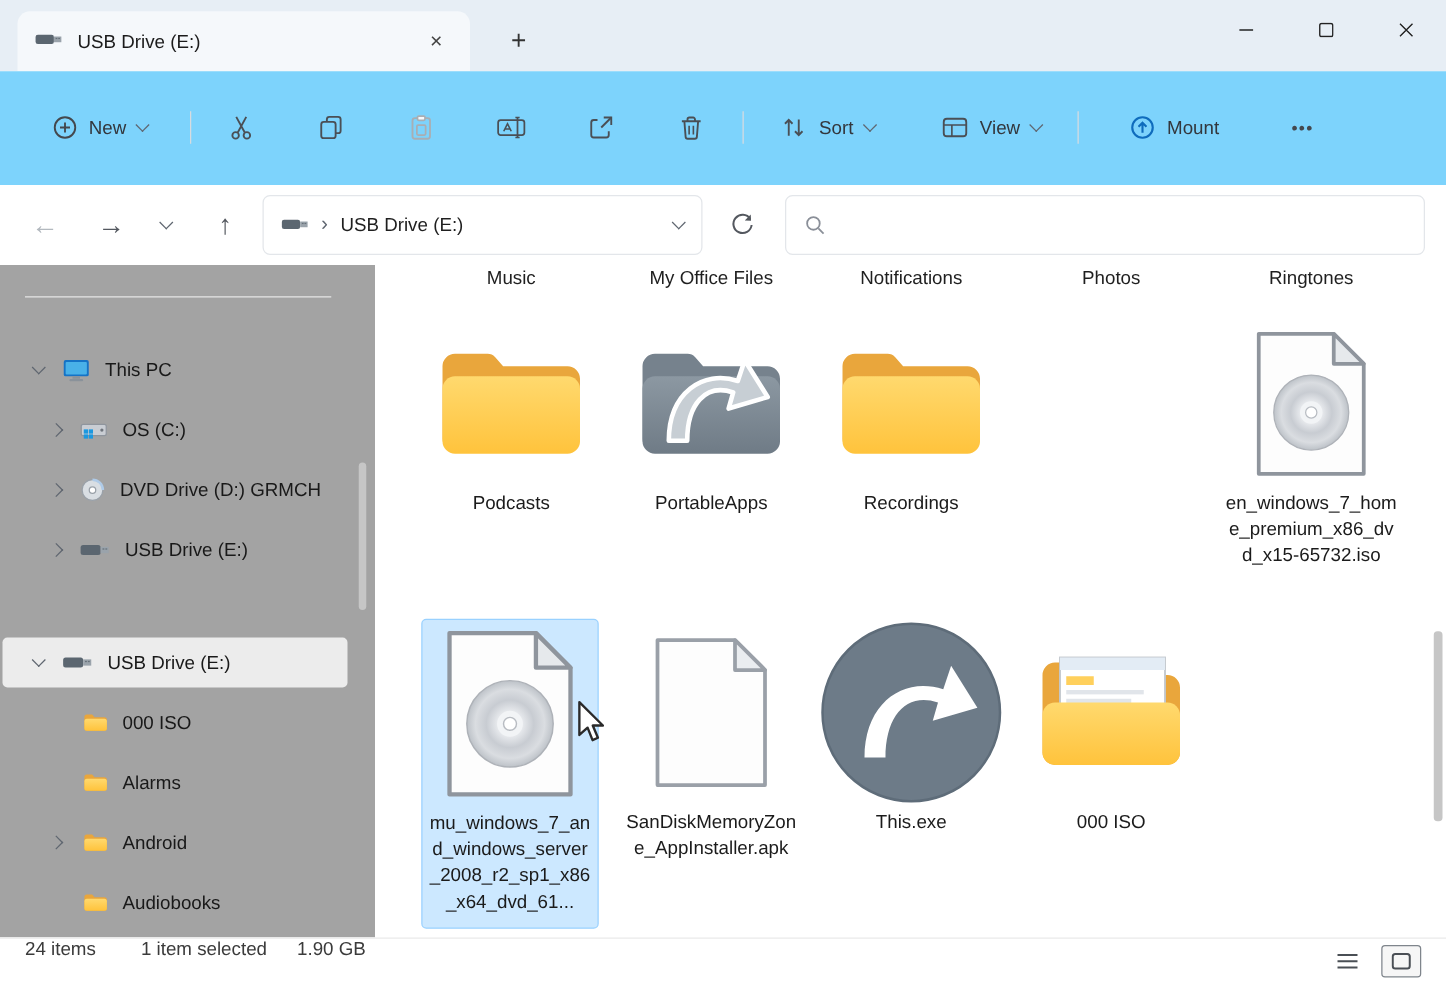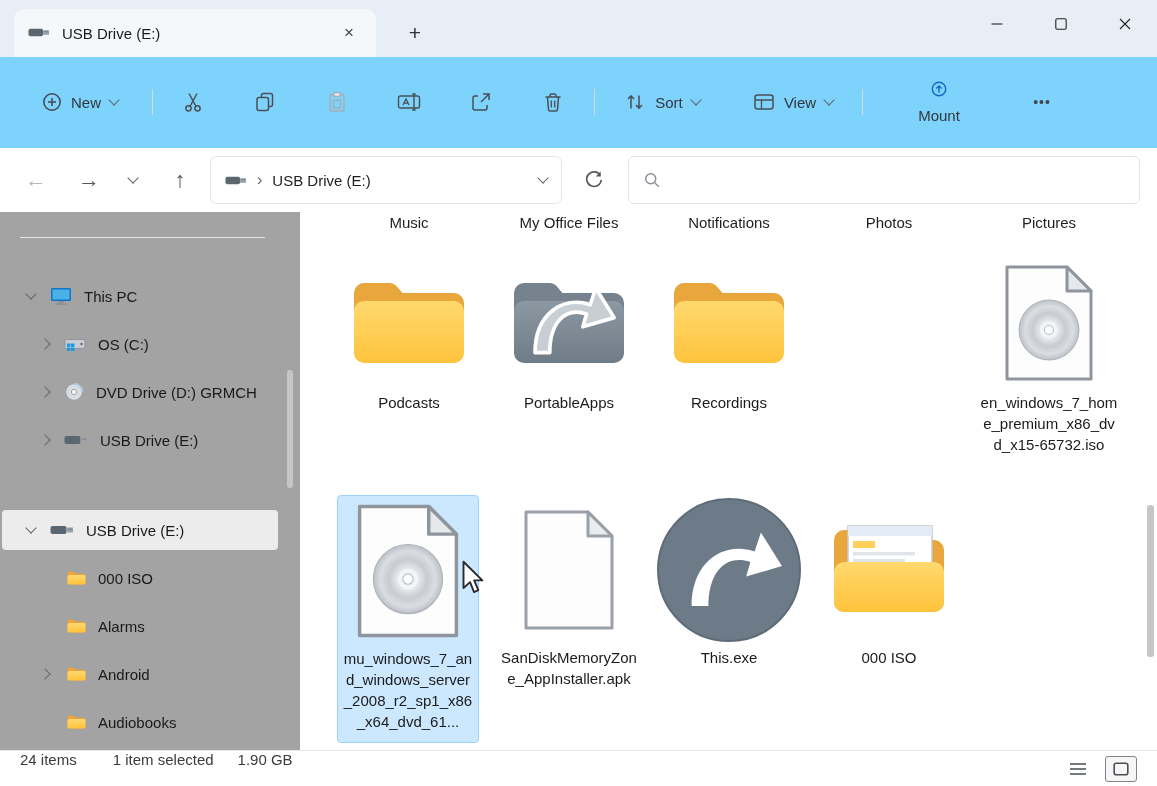--- a/index.html
+++ b/index.html
@@ -194,21 +194,21 @@
     <div class="cbtn" style="left:740px;width:106px;">
       <svg width="22" height="20" viewBox="0 0 22 20">
           <rect x="2" y="3" width="18" height="14" rx="2.5" fill="none" stroke="#4A4F55" stroke-width="1.5"></rect>
           <path d="M2 8 h18 M8.5 8 V17" stroke="#4A4F55" stroke-width="1.3"></path>
         </svg>
       <span>View</span>
       <span class="chev-down"></span>
     </div>
     <div class="sep" style="left:862px;"></div>
 
-    <div class="cbtn" style="left:884px;width:110px;flex-direction:column;">
+    <div class="cbtn" style="left:884px;width:110px;">
       <svg width="22" height="22" viewBox="0 0 22 22">
           <circle cx="11" cy="11" r="8.2" fill="none" stroke="#0F6CBD" stroke-width="1.7"></circle>
           <path d="M11 15.2 V7.6 M7.8 10.4 L11 7.2 L14.2 10.4" fill="none" stroke="#0F6CBD" stroke-width="1.7"></path>
         </svg>
       <span>Mount</span>
     </div>
     <div class="cbtn" style="left:1020px;width:44px;font-size:14px;letter-spacing:1px;color:#44484E;">•••</div>
   </div>
 
   <div class="navbar">
@@ -380,21 +380,21 @@
 
     <div class="side-scroll"></div>
   </div>
 
   <div class="content">
 
     <div class="ptile" style="left:36px;">Music</div>
     <div class="ptile" style="left:196px;">My Office Files</div>
     <div class="ptile" style="left:356px;">Notifications</div>
     <div class="ptile" style="left:516px;">Photos</div>
-    <div class="ptile" style="left:676px;">Pictures</div>
+    <div class="ptile" style="left:676px;">Ringtones</div>
 
     <div class="tile r1" style="left:36px;">
       <div class="iconbox">
           <svg width="122" height="96" viewBox="0 0 122 96">
             <path d="M6 18 a10 10 0 0 1 10 -10 h26 a8 8 0 0 1 6 2.6 l6.5 7.4 h51.5 a10 10 0 0 1 10 10 v48 a10 10 0 0 1 -10 10 H16 a10 10 0 0 1 -10 -10 z" fill="#E9A63C"></path>
             <rect x="6" y="26" width="110" height="62" rx="10" fill="url(#foldg)"></rect>
           </svg>
         </div>
       <div class="label">Podcasts</div>
     </div>

